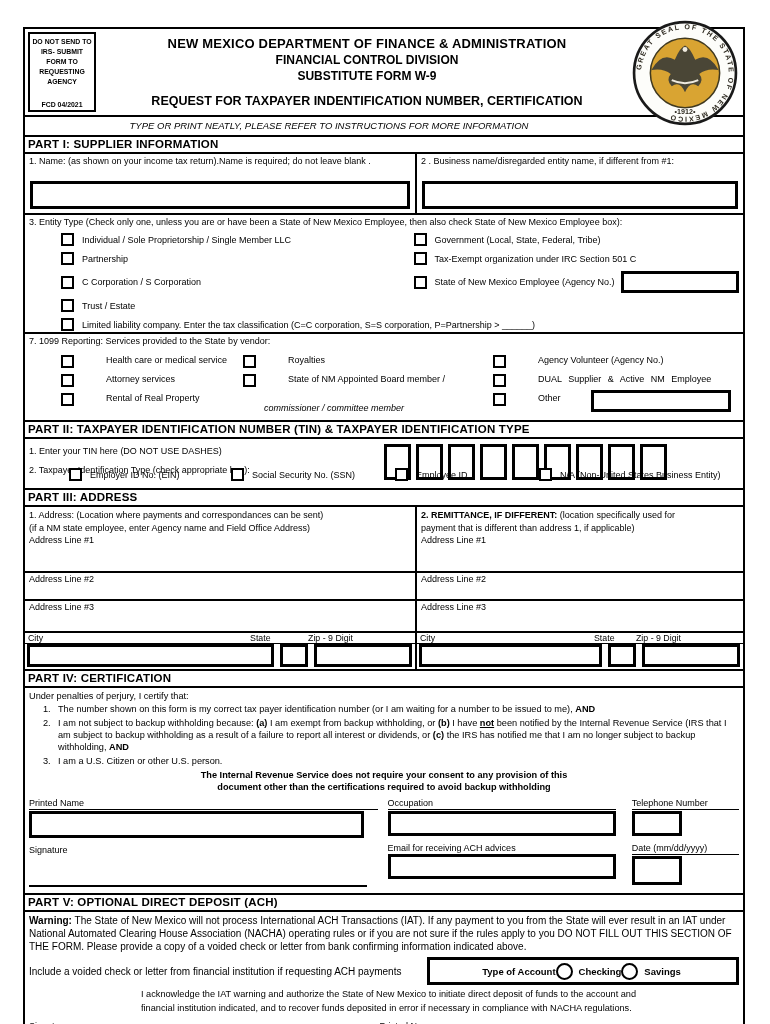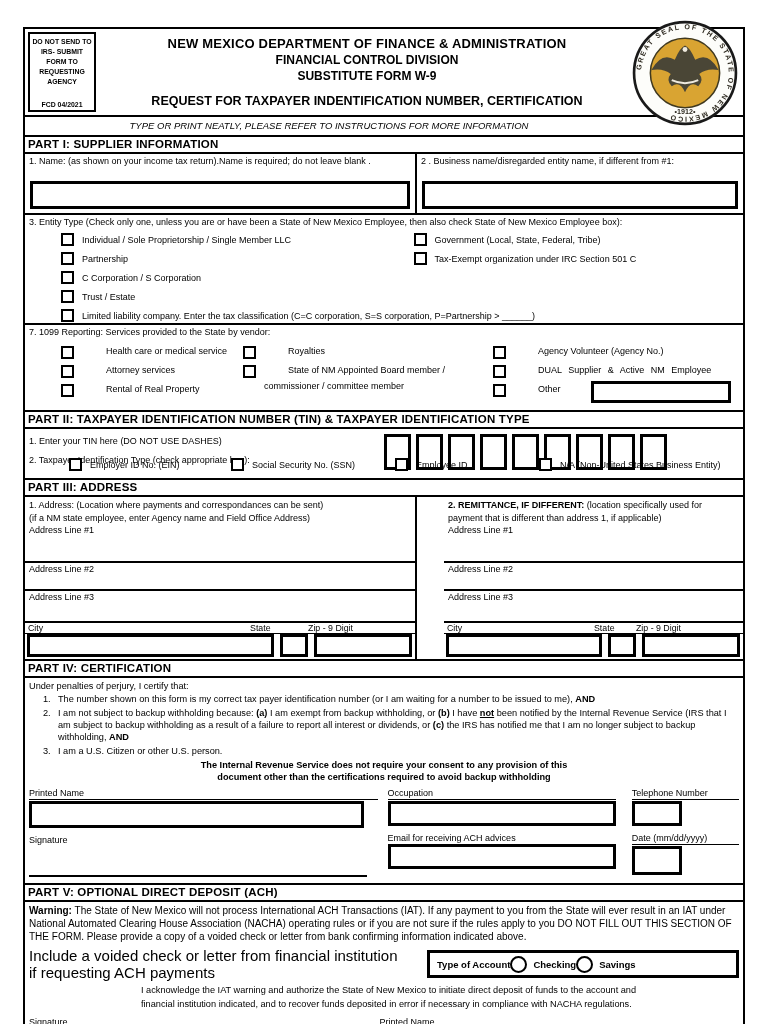--- a/index.html
+++ b/index.html
@@ -43,37 +43,37 @@
   .agency-box { width:118px; height:22px; border:3px solid #000; margin-left:6px; flex:none; }
   .llc { padding-left:32px; margin:6px 0 1px; display:flex; align-items:center; }
 
   .rep { display:flex; padding:3px 4px 7px 32px; }
   .rc1 { width:182px; }
   .rc2 { width:250px; }
   .rc3 { flex:1; }
   .crow { display:flex; align-items:flex-start; margin-top:6px;gap:24px; }
   .crow .cbl { line-height:1.3; }
   .other-box { flex:1; height:22px; border:3px solid #000; margin:-3px 4px 0 6px; }
-  .ind2 { padding-left:21px; margin-top:3px; }
+  .ind2 { padding-left:21px; margin-top:16px;font-style:italic; }
   .wsp { word-spacing:4px; }
 
   
   .tin-row { display:flex; padding:4px 4px 0; }
   .tin-labels { font-size:9px; }
   .tin-labels div { margin-top:3px; }
   .tin-labels div+div { margin-top:9px; }
   .tin-boxes { display:flex; gap:5px; margin-left:auto; margin-right:72px; margin-top:1px; }
   .tin-box { width:27px; height:36px; border:3px solid #000; }
   .trow { display:flex; align-items:center; padding:0 0 7px 44px; font-size:9px; margin-top:-12px; }
   .topt { display:flex; align-items:center; }
   .topt .cbl { margin-left:8px; }
   .w1{width:162px;} .w2{width:164px;} .w3{width:144px;}
 
   
-  .addr { display:flex;gap:27px; }
+  .addr { display:flex; }
   .acol { flex:0 0 54.6%; border-right:2px solid #000; }
   .acol2 { flex:1; }
   .atop { min-height:64px; padding:2px 4px; font-size:9px; line-height:1.4; }
   .aline { border-top:2px solid #000; min-height:28px; padding:1px 4px; font-size:9px; }
   .aline3 { min-height:32px; }
   .city-lbls { border-top:2px solid #000; border-bottom:1px solid #000; display:flex; font-size:8.8px; padding:0 3px; }
   .cl-city { flex:1; } .cl-state { width:58px; } .cl-zip { width:104px; }
   .city-bxs { display:flex; gap:6px; padding:0 3px 2px 2px; }
   .bx { border:3px solid #000; height:23px; }
   .bx-city { flex:1; } .bx-state { width:28px; } .bx-zip { width:98px; }
@@ -96,23 +96,23 @@
   .box26 { border:3px solid #000; height:27px; margin-top:1px; }
   .box24 { border:3px solid #000; height:25px; margin-top:1px; }
   .sbox { border:3px solid #000; height:25px; width:50px; margin-top:1px; }
   .sbox2 { height:29px; }
   .mt6 { margin-top:7px; }
   .sigline { height:32px; border-bottom:2.5px solid #000; width:97%; margin-bottom:6px; }
 
   
   .warning { font-size:10px; line-height:1.32; padding:2px 4px 0; }
   .ach-row { display:flex; align-items:center; padding:4px 4px 0; }
-  .inc-lbl { flex:1; font-size:15px; padding-right:24px; }
+  .inc-lbl { flex:1; font-size:10px; padding-right:24px; }
   .acct-box { border:3px solid #000; width:312px; height:28px; display:flex; align-items:center;
-    padding:0 10px 0 7px; justify-content:flex-start; flex:none; }
+    padding:0 10px 0 7px; justify-content:center; flex:none; }
   .acct-box .b { font-size:9.5px; }
   .radio { width:17px; height:17px; border:2.5px solid #000; border-radius:50%; background:#fff; flex:none; }
   .ropt { display:flex; align-items:center; gap:6px; }
   .ack { font-size:9.2px; line-height:1.5; padding:3px 0 2px 116px; }
   .bottom-row { display:flex; padding:3px 6px 5px 4px; }
   .brl { flex:0 0 49.5%; }
   .brr { flex:1; }
 </style>
 </head>
 <body>
@@ -186,20 +186,25 @@
       <div class="ecr">
         <span class="cb"></span>
         <span class="cbl">Tax-Exempt organization under IRC Section 501 C</span>
       </div>
     </div>
     <div class="erow">
       <div class="ecl">
         <span class="cb"></span>
         <span class="cbl">C Corporation / S Corporation</span>
       </div>
+      <div class="ecr">
+        <span class="cb"></span>
+        <span class="cbl">State of New Mexico Employee (Agency No.)</span>
+        <span class="agency-box"></span>
+      </div>
     </div>
     <div class="erow">
       <div class="ecl">
         <span class="cb"></span>
         <span class="cbl">Trust / Estate</span>
       </div>
       <div class="ecr"></div>
     </div>
     <div class="llc">
       <span class="cb"></span>

